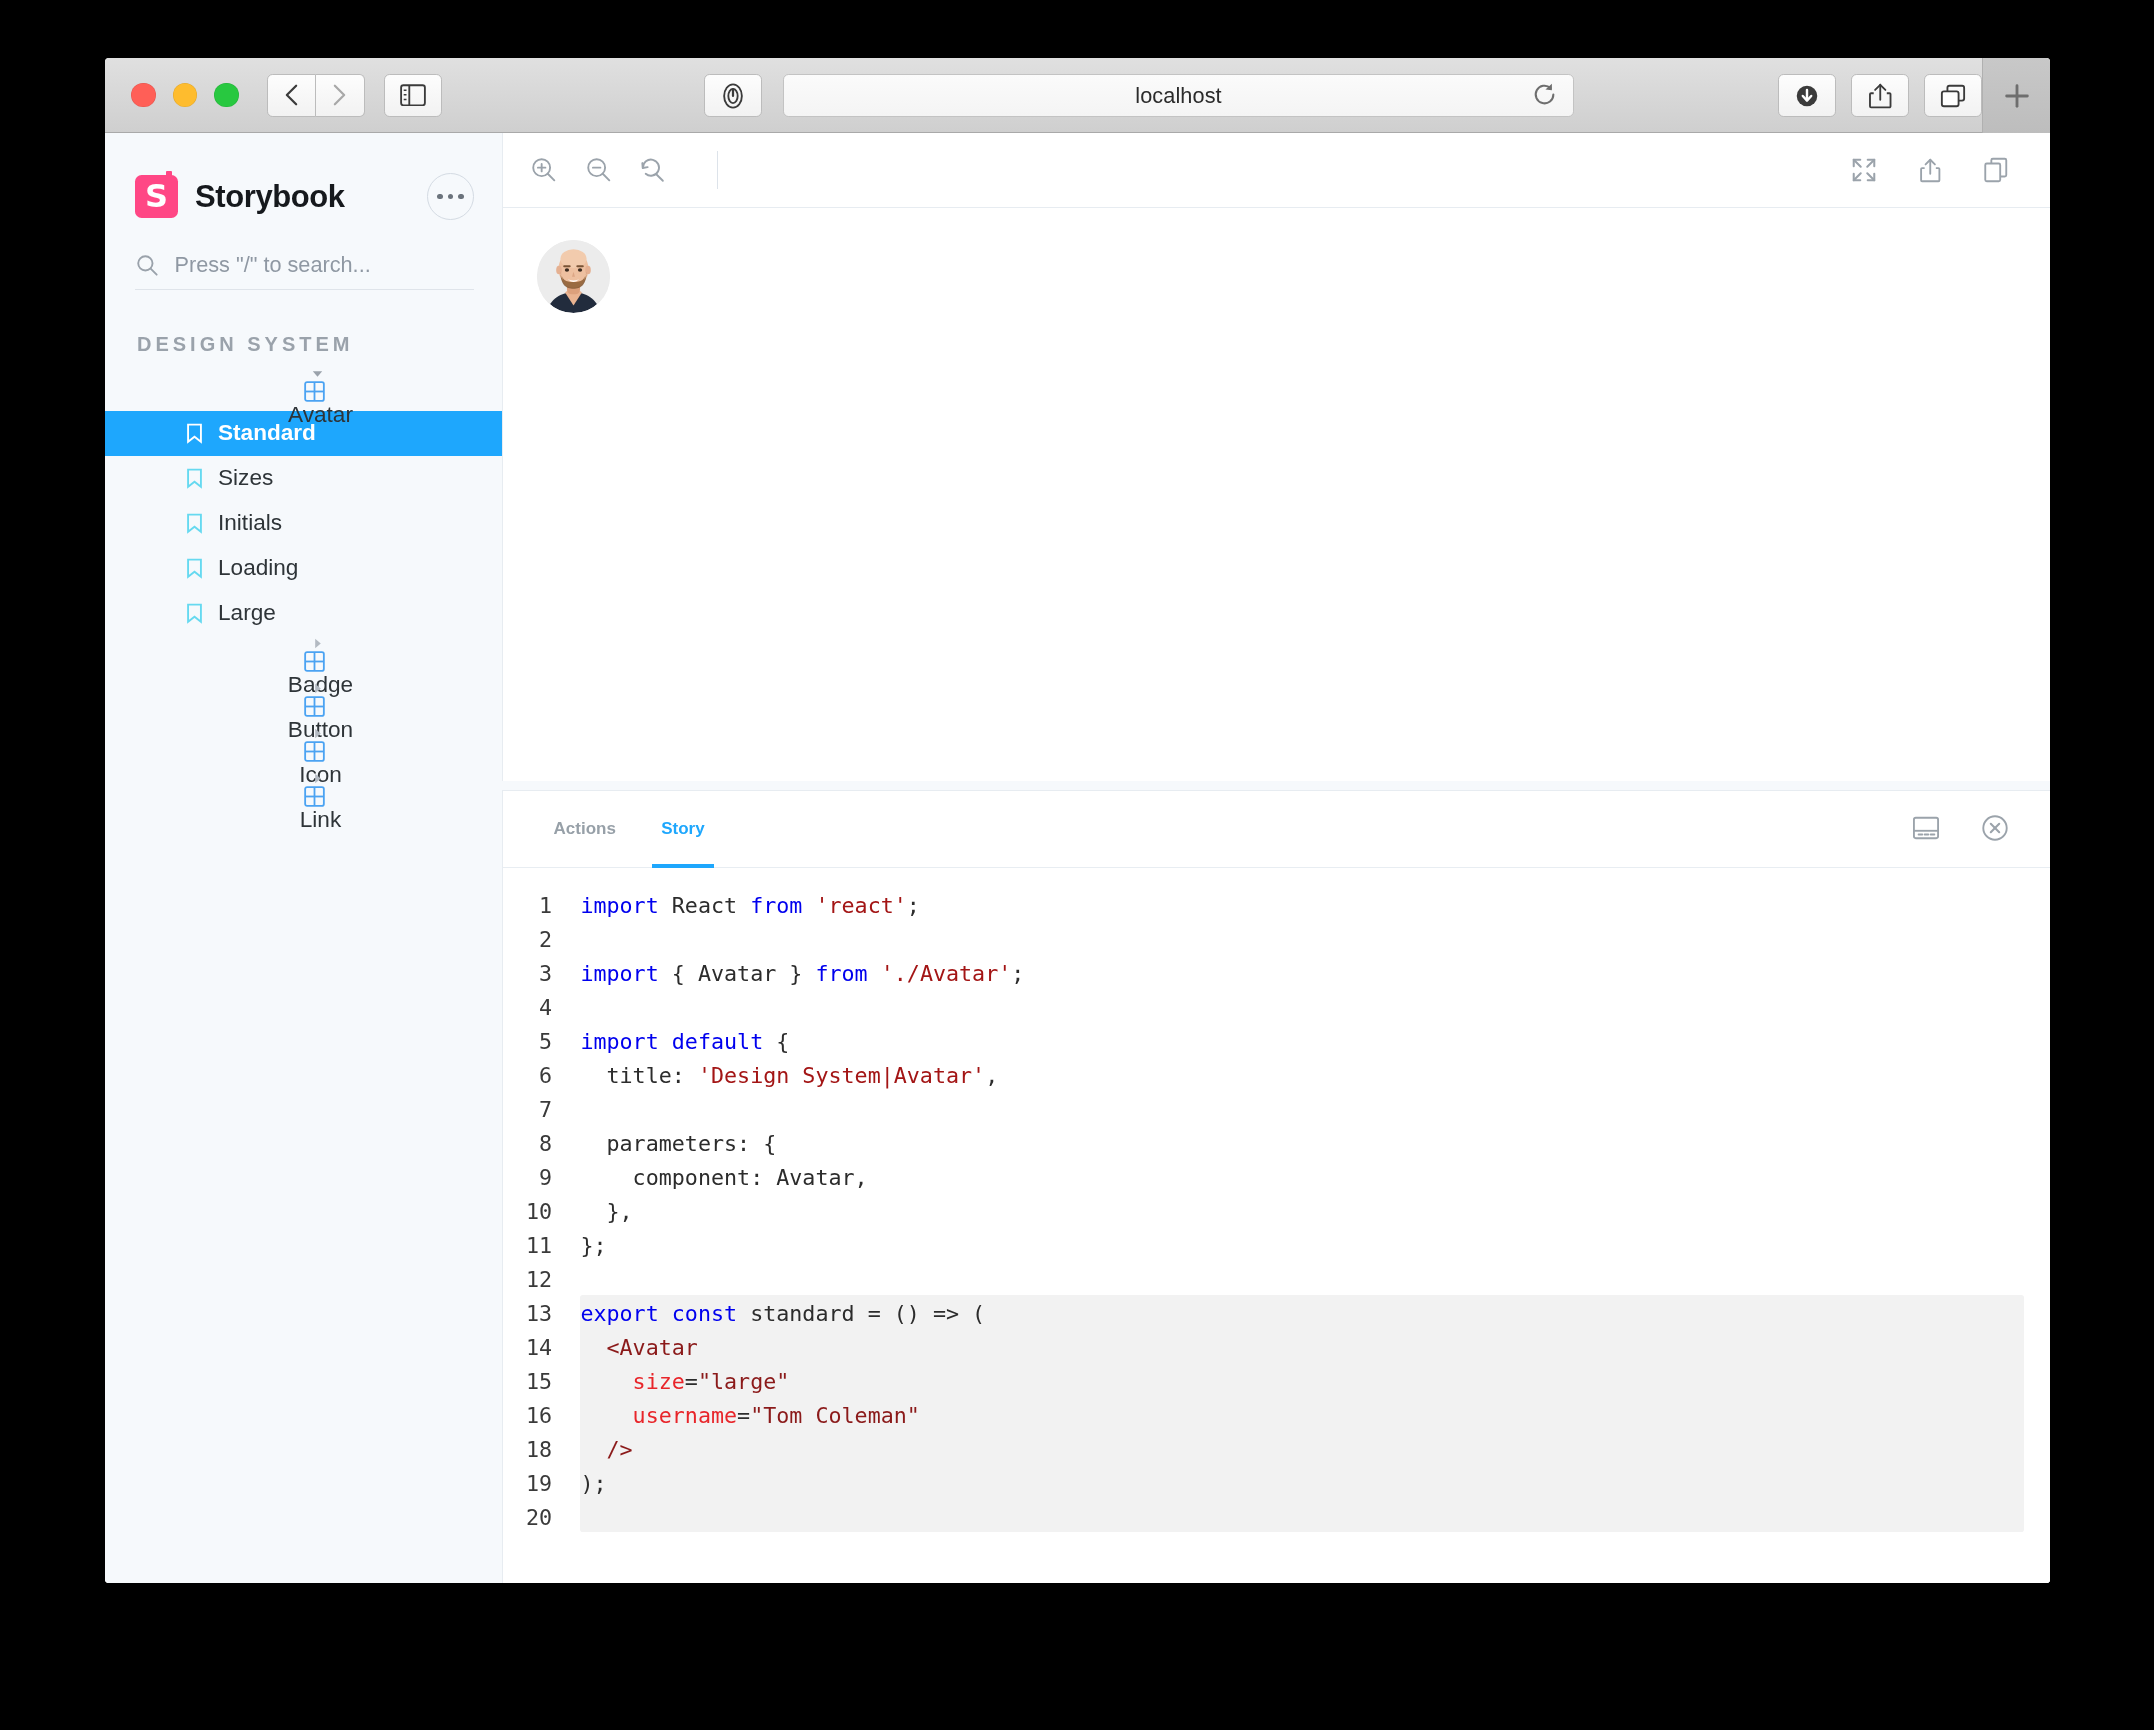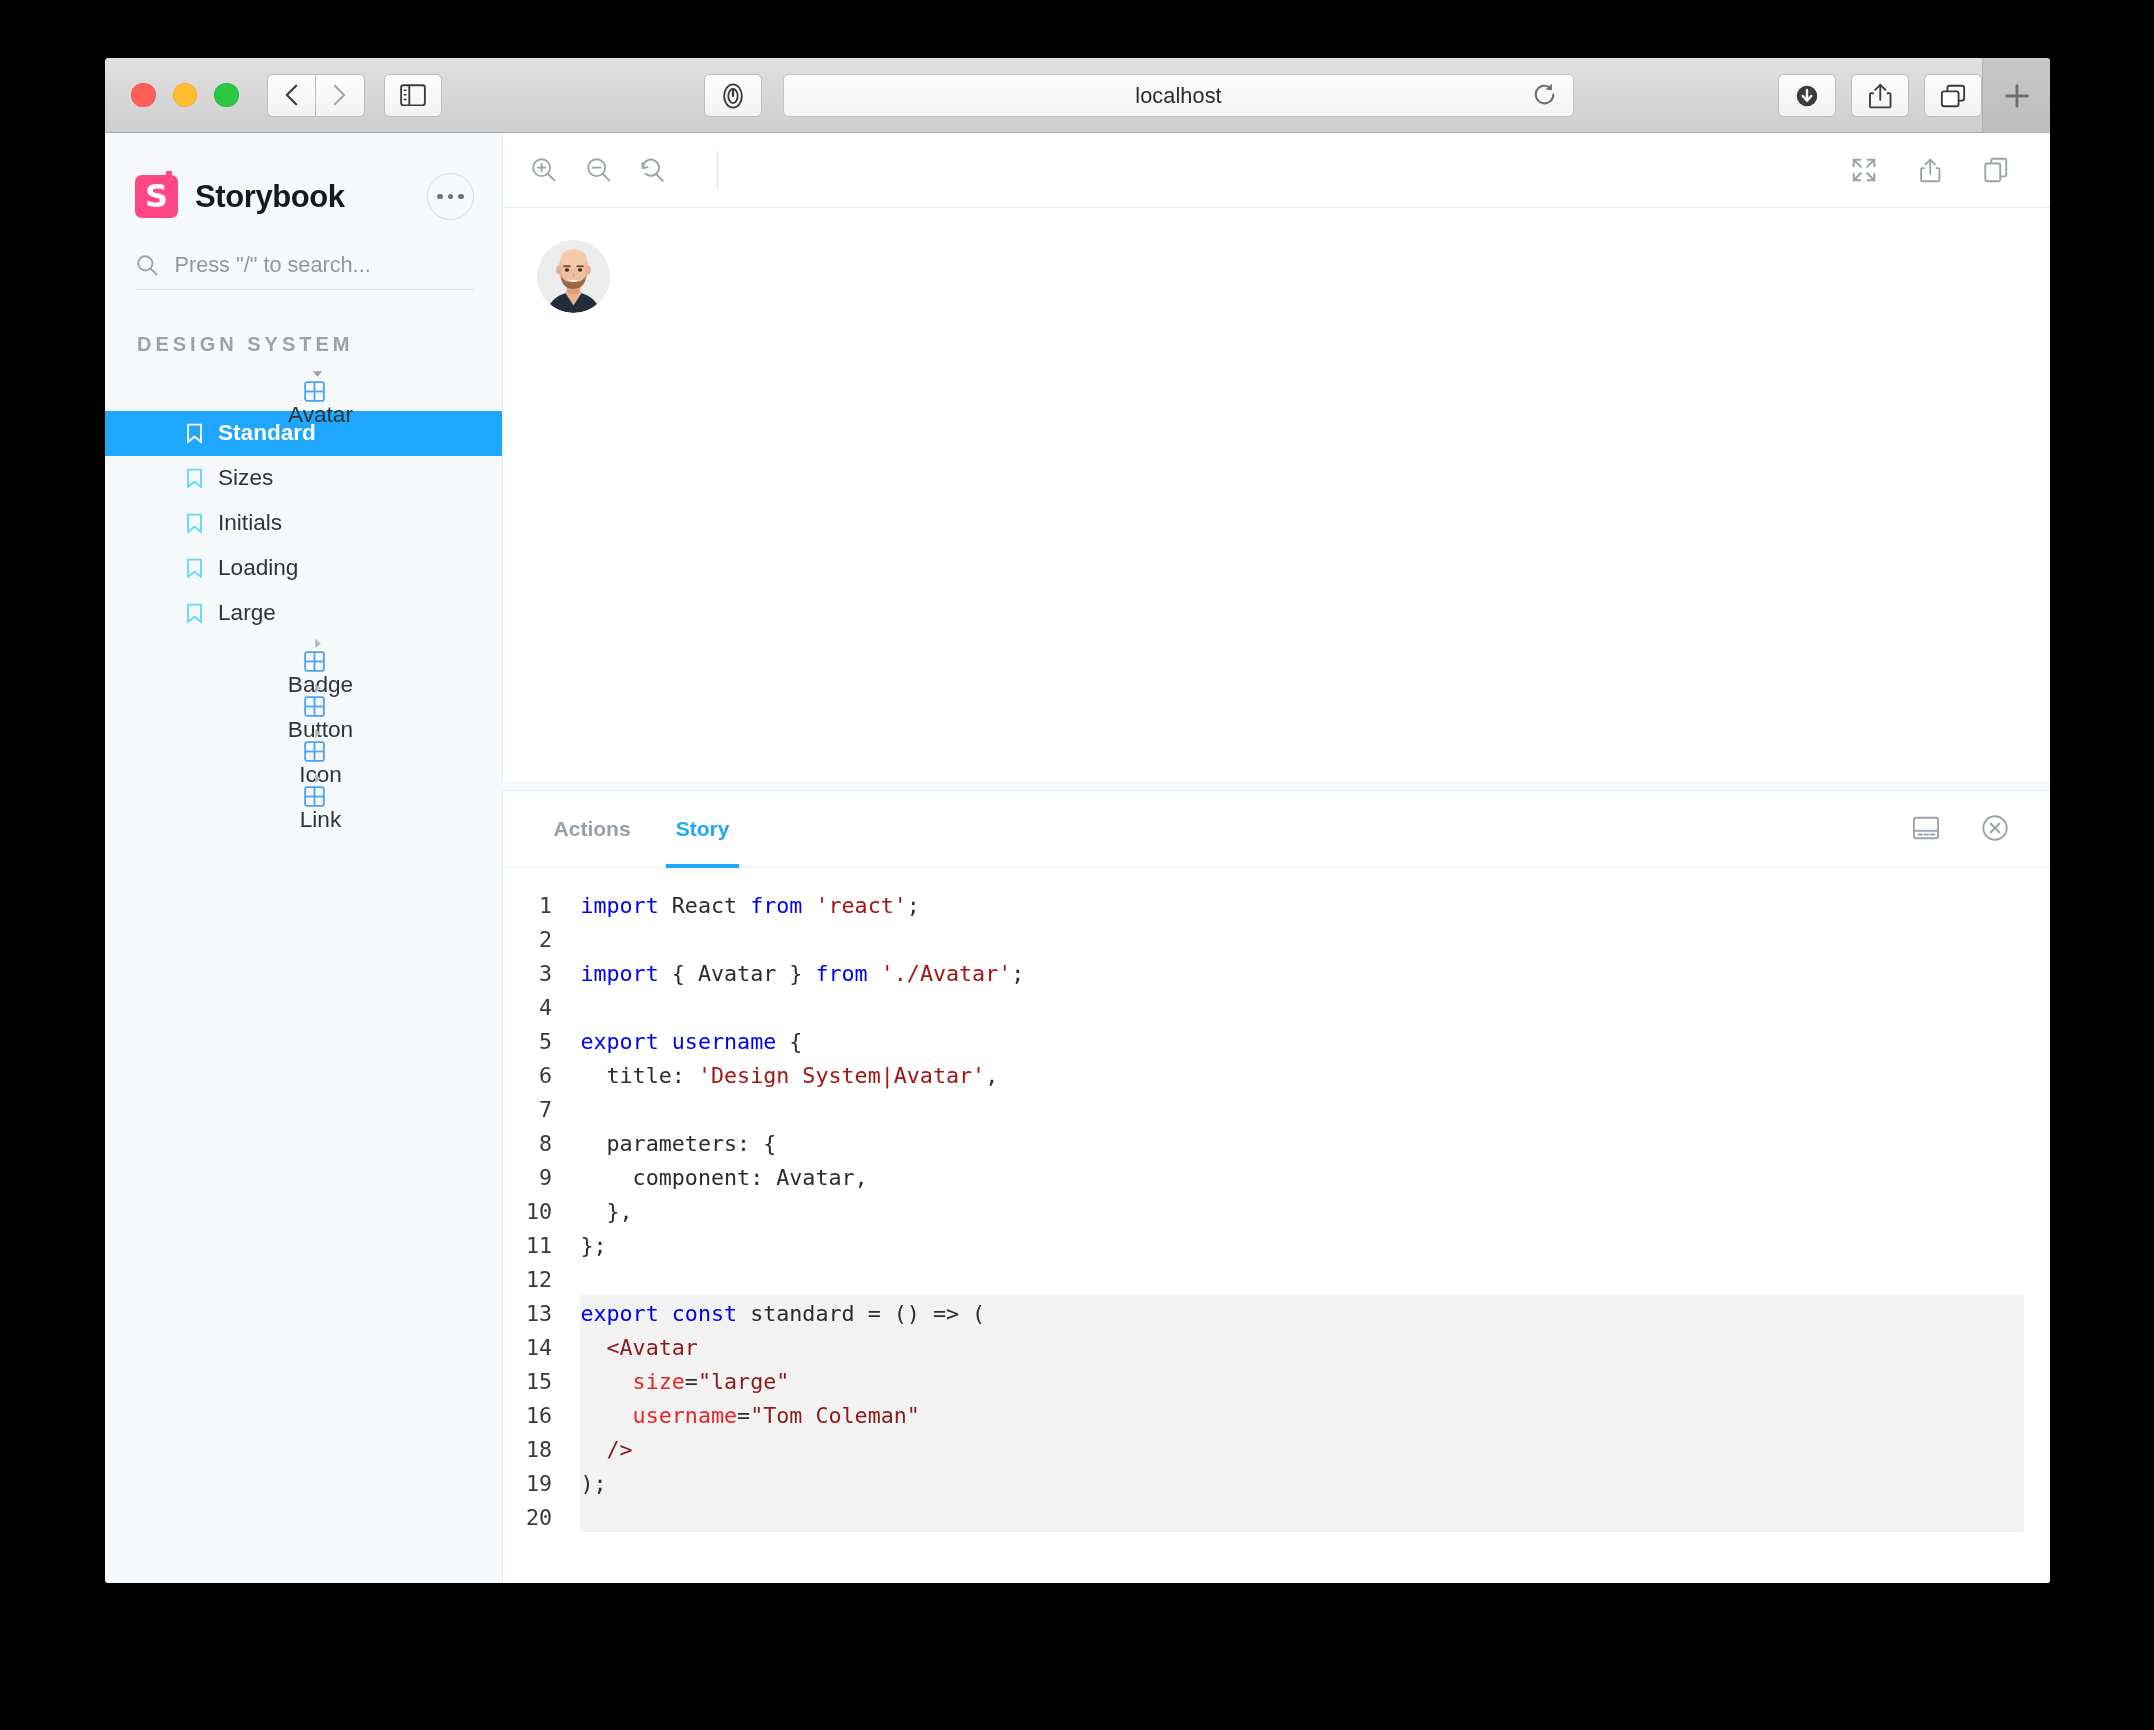--- a/index.html
+++ b/index.html
@@ -299,21 +299,21 @@
     height: 77px;
     display: flex;
     align-items: stretch;
     border-bottom: 0.9px solid #e8edf2;
     padding-left: 28px;
   }
   .ptab {
     display: flex;
     align-items: center;
     padding: 0 22.6px;
-    font-size: 21px;
+    font-size: 17px;
     font-weight: bold;
     color: #97a0a8;
     position: relative;
   }
   .ptab.active { color: #1ea7fd; }
   .ptab.active::after {
     content: "";
     position: absolute;
     left: 13px; right: 13px; bottom: -0.9px;
     height: 4.7px;
@@ -743,21 +743,21 @@
             </div>
           </div>
 
           <div class="code-area">
             <div class="hl-band" style="top: 427px; height: 237px;"></div>
             <div id="code-lines">
                 <div class="code-line"><span class="ln">1</span><span class="code-text"><span class="kw">import</span><span class="pl"> React </span><span class="kw">from</span><span class="pl"> </span><span class="str">'react'</span><span class="pl">;</span></span></div>
                 <div class="code-line"><span class="ln">2</span><span class="code-text"></span></div>
                 <div class="code-line"><span class="ln">3</span><span class="code-text"><span class="kw">import</span><span class="pl"> { Avatar } </span><span class="kw">from</span><span class="pl"> </span><span class="str">'./Avatar'</span><span class="pl">;</span></span></div>
                 <div class="code-line"><span class="ln">4</span><span class="code-text"></span></div>
-                <div class="code-line"><span class="ln">5</span><span class="code-text"><span class="kw">export username</span><span class="pl"> {</span></span></div>
+                <div class="code-line"><span class="ln">5</span><span class="code-text"><span class="kw">import default</span><span class="pl"> {</span></span></div>
                 <div class="code-line"><span class="ln">6</span><span class="code-text"><span class="pl">  title: </span><span class="str">'Design System|Avatar'</span><span class="pl">,</span></span></div>
                 <div class="code-line"><span class="ln">7</span><span class="code-text"></span></div>
                 <div class="code-line"><span class="ln">8</span><span class="code-text"><span class="pl">  parameters: {</span></span></div>
                 <div class="code-line"><span class="ln">9</span><span class="code-text"><span class="pl">    component: Avatar,</span></span></div>
                 <div class="code-line"><span class="ln">10</span><span class="code-text"><span class="pl">  },</span></span></div>
                 <div class="code-line"><span class="ln">11</span><span class="code-text"><span class="pl">};</span></span></div>
                 <div class="code-line"><span class="ln">12</span><span class="code-text"></span></div>
                 <div class="code-line"><span class="ln">13</span><span class="code-text"><span class="kw">export const</span><span class="pl"> standard = () =&gt; (</span></span></div>
                 <div class="code-line"><span class="ln">14</span><span class="code-text"><span class="tag">  &lt;Avatar</span></span></div>
                 <div class="code-line"><span class="ln">15</span><span class="code-text"><span class="attr">    size</span><span class="pl">=</span><span class="str2">"large"</span></span></div>

